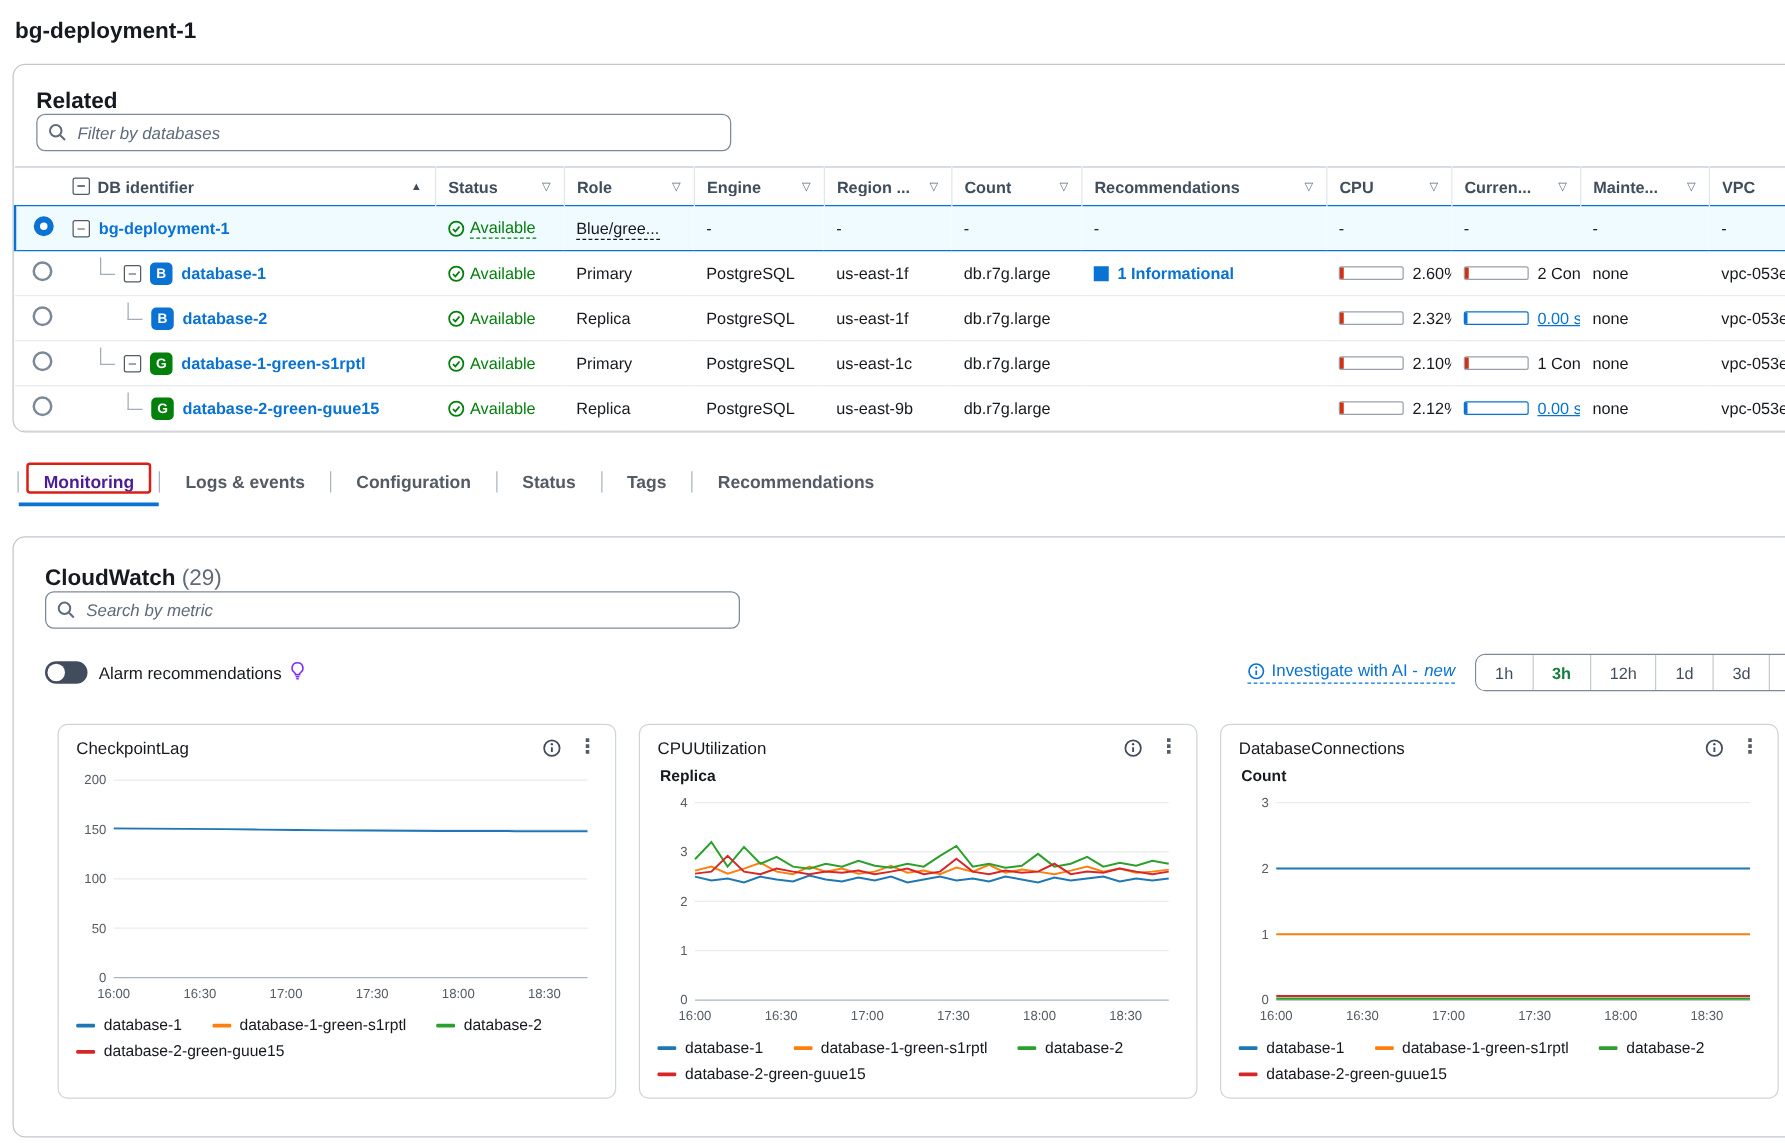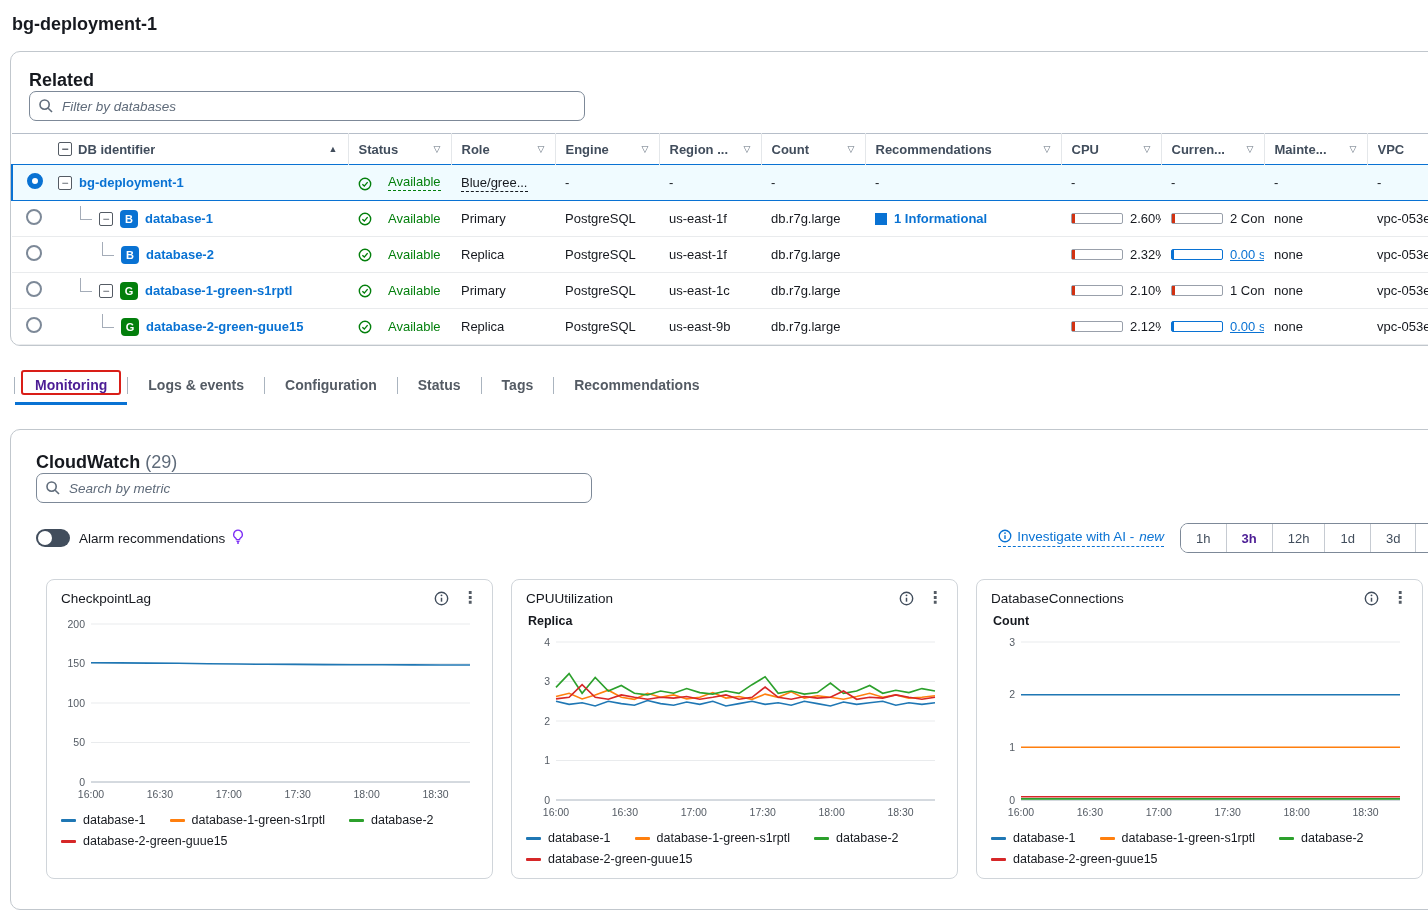--- a/index.html
+++ b/index.html
@@ -40,21 +40,21 @@
   .tree-con{display:inline-block;width:12px;height:14px;border-left:1px solid #a4acb8;
     border-bottom:1px solid #a4acb8;transform:translateY(-6px);flex:none}
   .expander{display:inline-flex;align-items:center;justify-content:center;flex:none;
     width:14px;height:14px;border:1px solid #545b64;border-radius:2px;color:#545b64;
     font-size:12px;line-height:10px;background:#fff;cursor:pointer}
   .badge{display:inline-flex;align-items:center;justify-content:center;flex:none;
     width:18px;height:18px;border-radius:4px;color:#fff;font-size:11px;font-weight:700}
   .badge.bb{background:#0972d3}.badge.bg{background:#037f0c}
   .db-link{color:#0972d3;font-weight:700;font-size:13px;text-decoration:none;cursor:pointer;
     white-space:nowrap;overflow:hidden;text-overflow:ellipsis}
-  .status{display:flex;align-items:flex-end;gap:16px;color:#037f0c}
+  .status{display:flex;align-items:center;gap:4px;color:#037f0c}
   .dashed{border-bottom:1px dashed currentColor;padding-bottom:1px}
   .gauge{position:relative;display:inline-block;width:52px;height:11px;border:1px solid #99a0ab;
     border-radius:2px;flex:none;background:#fff}
   .gauge i{position:absolute;left:0;top:0;bottom:0;width:3px;background:#d13212}
   .bar-blue{position:relative;display:inline-block;width:52px;height:11px;border:1px solid #0972d3;
     border-radius:2px;flex:none;background:#fff}
   .bar-blue i{position:absolute;left:0;top:0;bottom:0;width:2px;background:#0972d3}
   .cell-flex{display:flex;align-items:center;gap:7px}
   .link-txt{color:#0972d3;text-decoration:underline;cursor:pointer}
   .rec-flag{display:inline-block;width:12px;height:12px;background:#0972d3;flex:none}
@@ -69,28 +69,28 @@
   .red-box{position:absolute;left:6px;right:6px;top:4px;bottom:7px;border:2px solid #d91e18;
     border-radius:3px;pointer-events:none}
 
   
   .cw-pad{padding:22px 25px 20px 25px}
   .toggle-row{display:flex;align-items:center;margin-top:20px}
   .toggle{position:relative;width:34px;height:18px;border-radius:10px;background:#414d5c;cursor:pointer;flex:none}
   .toggle i{position:absolute;left:2px;top:2px;width:14px;height:14px;border-radius:50%;background:#fff}
   .toggle-label{font-size:13.5px;margin:0 6px 0 9px}
   .right-ctrls{margin-left:auto;display:flex;align-items:center;gap:16px}
-  .investigate{display:flex;align-items:flex-start;gap:5px;color:#0972d3;font-size:13.5px;
+  .investigate{display:flex;align-items:flex-end;gap:5px;color:#0972d3;font-size:13.5px;
     border-bottom:1px dashed #0972d3;padding-bottom:2px;cursor:pointer}
   .investigate em{font-style:italic}
   .seg{display:flex;align-items:stretch;border:1px solid #7d8998;border-radius:8px;overflow:hidden;height:30px;flex:none}
   .seg button{border:none;background:#fff;padding:0 15px;font-size:13px;font-family:inherit;
     color:#414d5c;cursor:pointer;border-left:1px solid #c6cbd2}
   .seg button:first-child{border-left:none}
-  .seg button.sel{color:#4c1d95;font-weight:700}
+  .seg button.sel{color:#15803d;font-weight:700}
 
   .charts{display:grid;grid-template-columns:repeat(3,447px);gap:22px 18px;padding:26px 0 10px 10px}
   .chart-card{border:1px solid #d0d5da;border-radius:8px;padding:10px 14px 12px;background:#fff;min-height:110px}
   .chart-head{display:flex;align-items:center}
   .chart-title{font-size:13.5px;color:#16191f}
   .chart-icons{margin-left:auto;display:flex;align-items:center;gap:13px}
   .chart-info{cursor:pointer;display:inline-flex}
   .chart-dots{cursor:pointer;font-size:16px;font-weight:700;color:#545b64;line-height:1}
   .chart-unit{font-size:12.5px;font-weight:700;margin:8px 0 0 2px}
   .legend{display:flex;flex-wrap:wrap;column-gap:24px;row-gap:7px;margin-top:8px}

